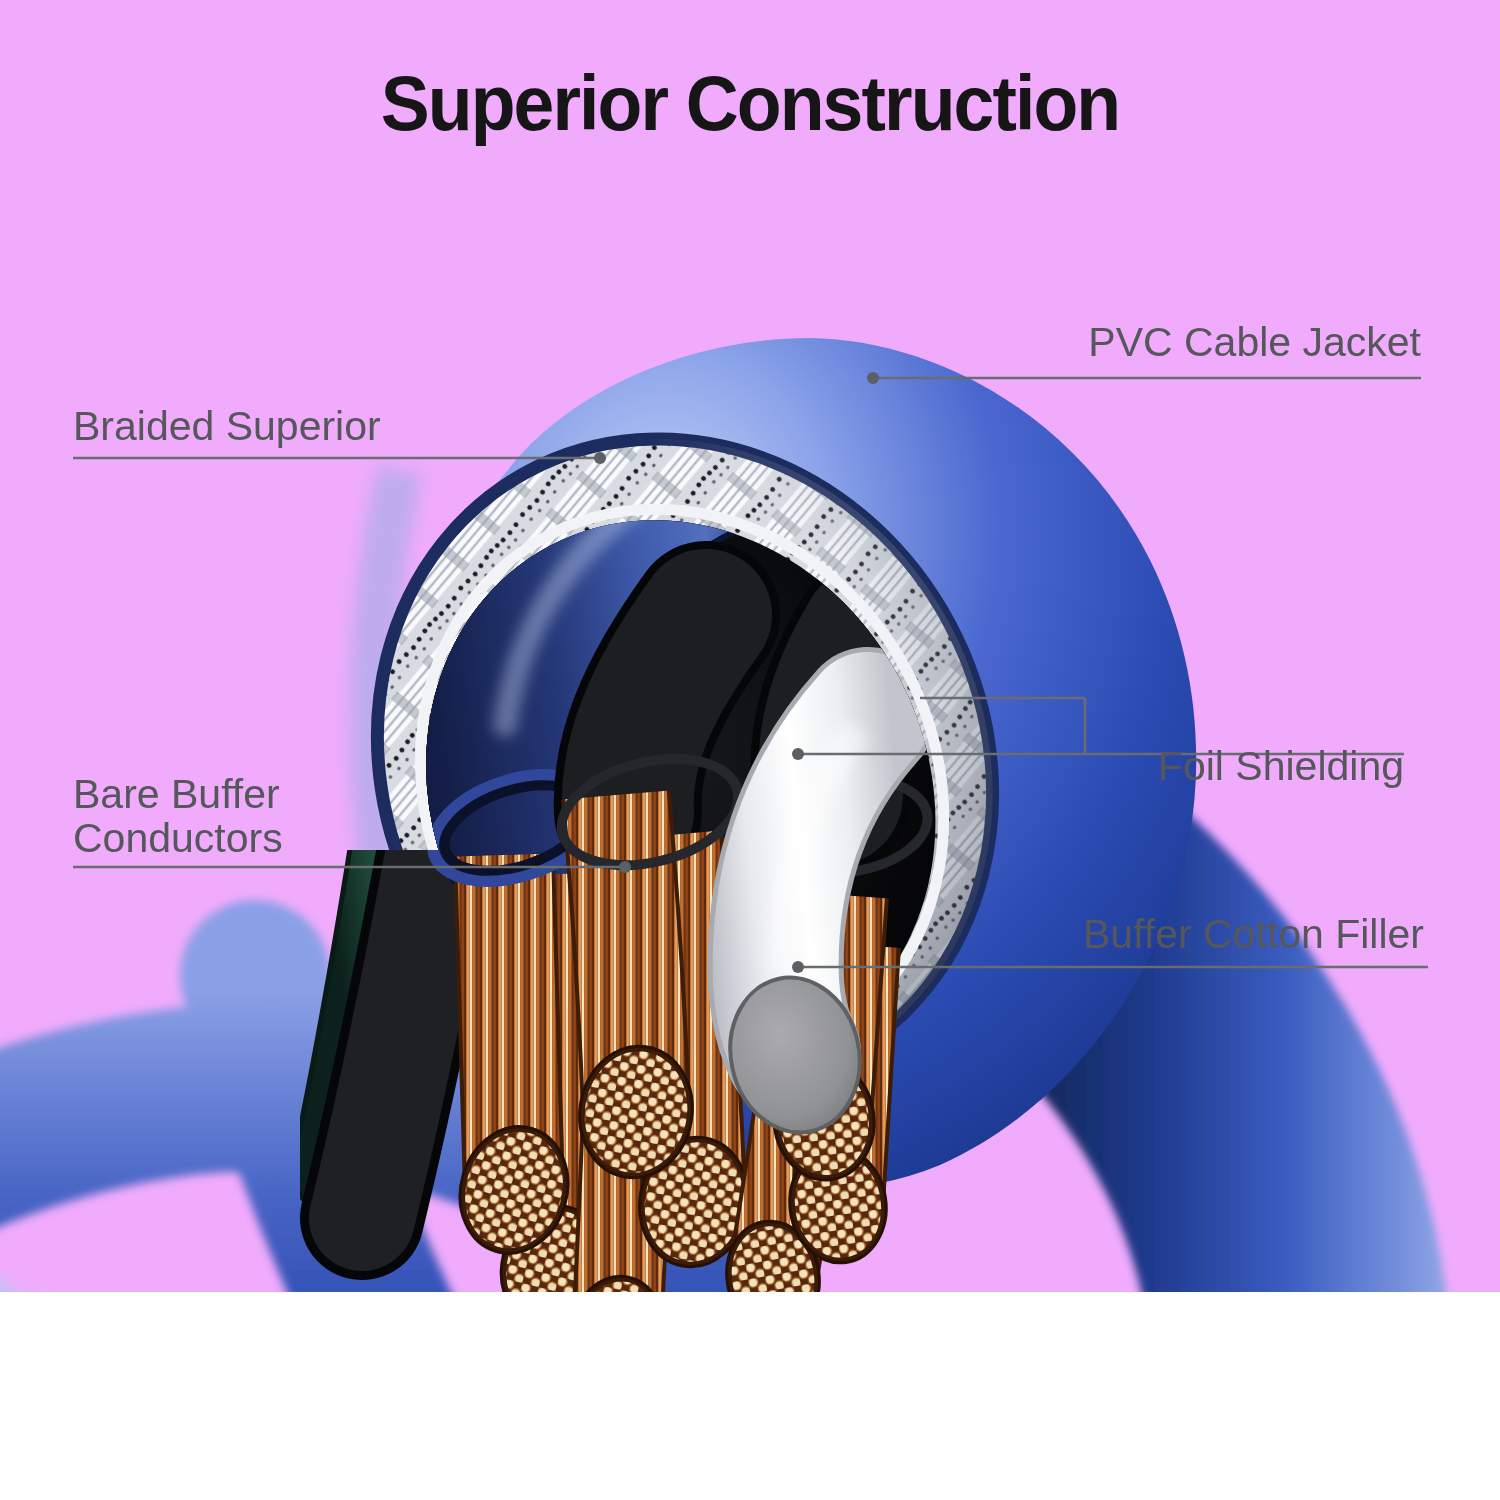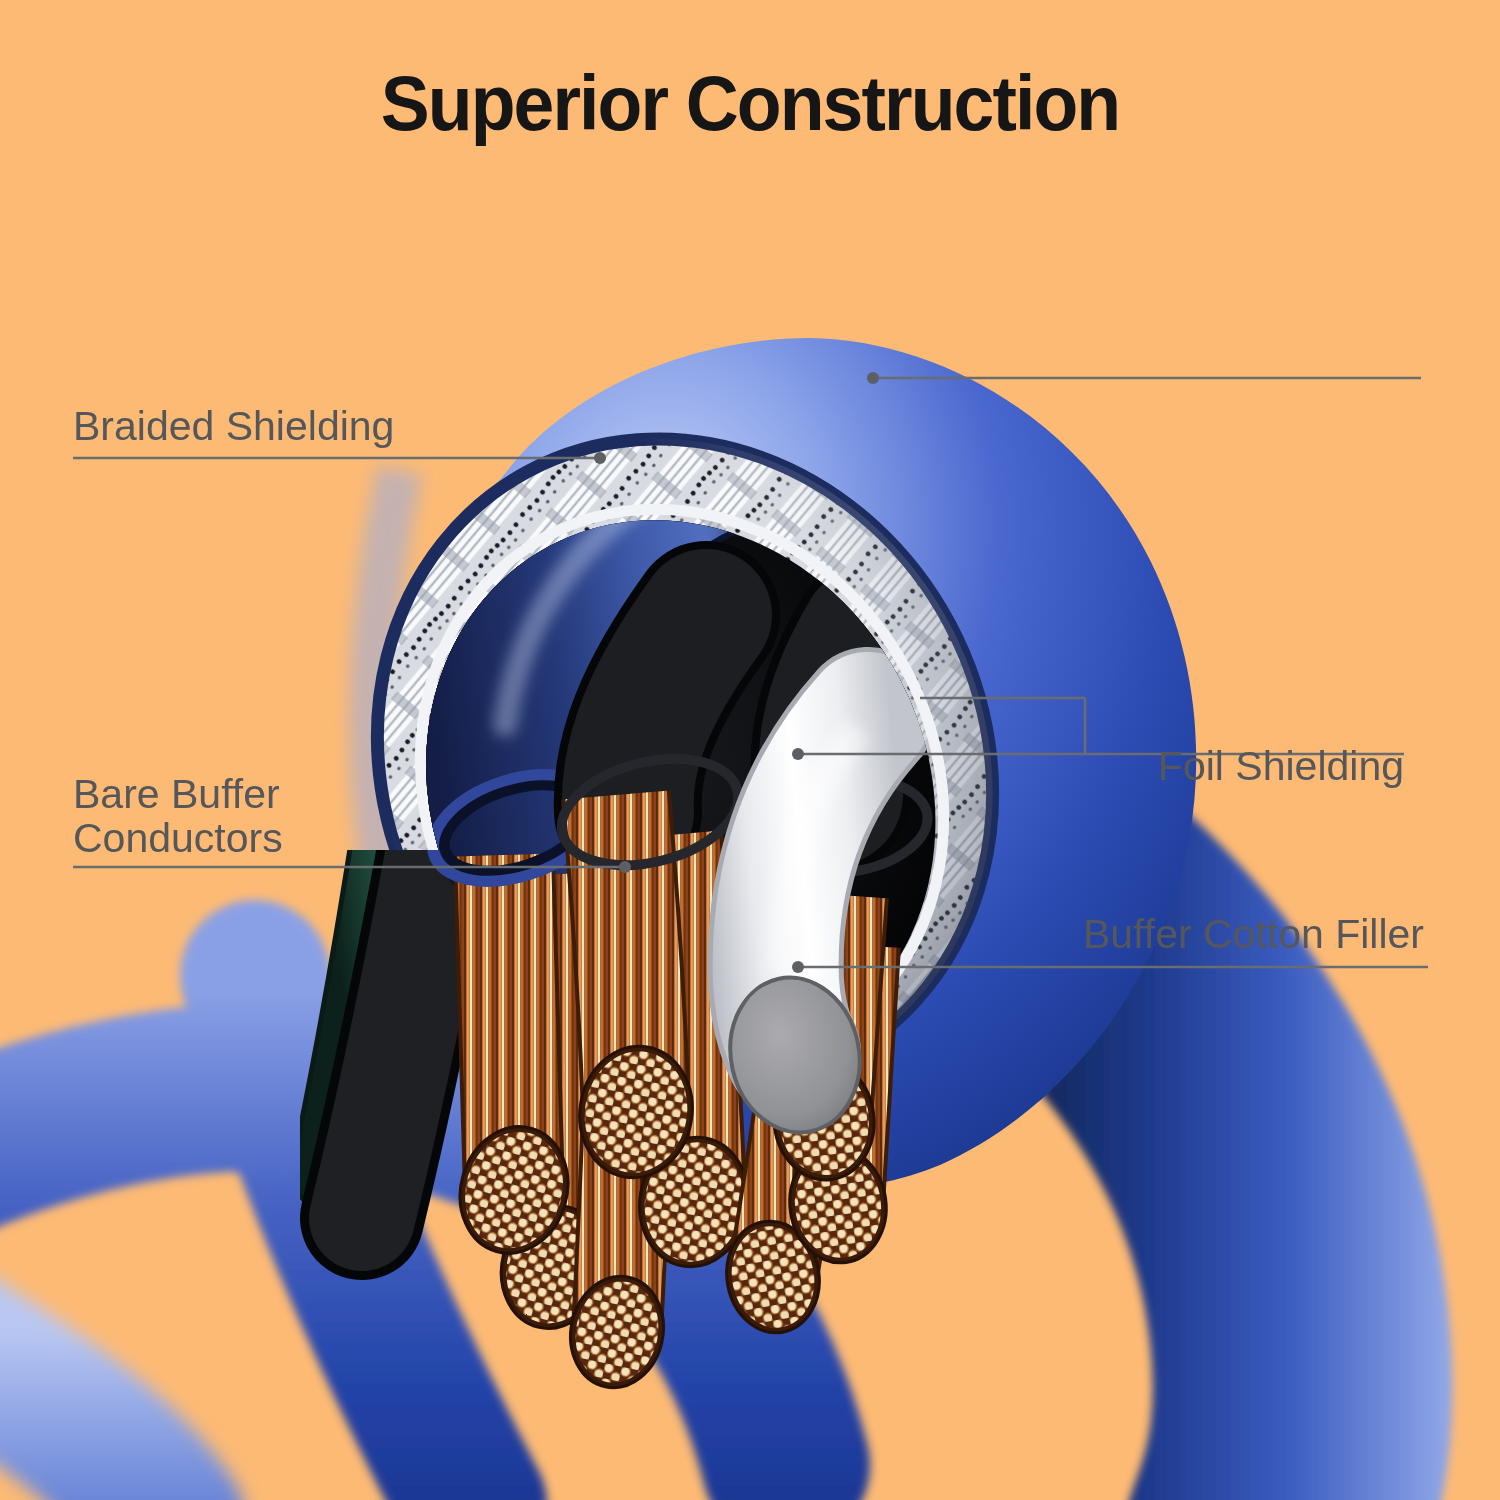--- a/index.html
+++ b/index.html
@@ -1,16 +1,16 @@
 <!DOCTYPE html>
 <html style="--title-text: #161616; --label-text: #55575b;"><head>
 <meta charset="utf-8">
 <style>
   html,body{margin:0;padding:0;background:#fff;}
-  .stage{position:relative;width:1500px;height:1500px;background:#fdba74;overflow:hidden;
+  .stage{position:relative;width:1500px;height:1292px;background:#f0abfc;overflow:hidden;
          font-family:"Liberation Sans", sans-serif;}
   .stage svg{position:absolute;inset:0;display:block;}
   .page-title{position:absolute;top:58px;left:0;width:1500px;text-align:center;
        font-size:78px;font-weight:bold;color:var(--title-text,#161616);letter-spacing:-2px;
        transform:scaleX(.94);transform-origin:50% 50%;margin:0;}
   .callout{position:absolute;font-size:41px;color:var(--label-text,#55575b);line-height:1.08;}
   .callout.right{text-align:right;}
   .co-pvc{top:320px;right:79px;}
   .co-braid{top:404px;left:73px;}
   .co-foil{top:700px;right:96px;margin-top:44px;}
@@ -292,22 +292,25 @@
     <circle cx="873" cy="378" r="6"></circle>
     <circle cx="600" cy="458" r="6"></circle>
     <circle cx="798" cy="754" r="6"></circle>
     <circle cx="625" cy="867" r="6"></circle>
     <circle cx="798" cy="967" r="6"></circle>
   </g>
 </svg>
 
 <h1 class="page-title">Superior Construction</h1>
 
+<div class="callout right co-pvc">
+  <span>PVC Cable Jacket</span>
+</div>
 <div class="callout co-braid">
-  <span>Braided Shielding</span>
+  <span>Braided Superior</span>
 </div>
 <div class="callout right co-foil">
   <span>Foil Shielding</span>
 </div>
 <div class="callout co-copper">
   <span>Bare Buffer Conductors</span>
 </div>
 <div class="callout right co-cotton">
   <span>Buffer Cotton Filler</span>
 </div>

